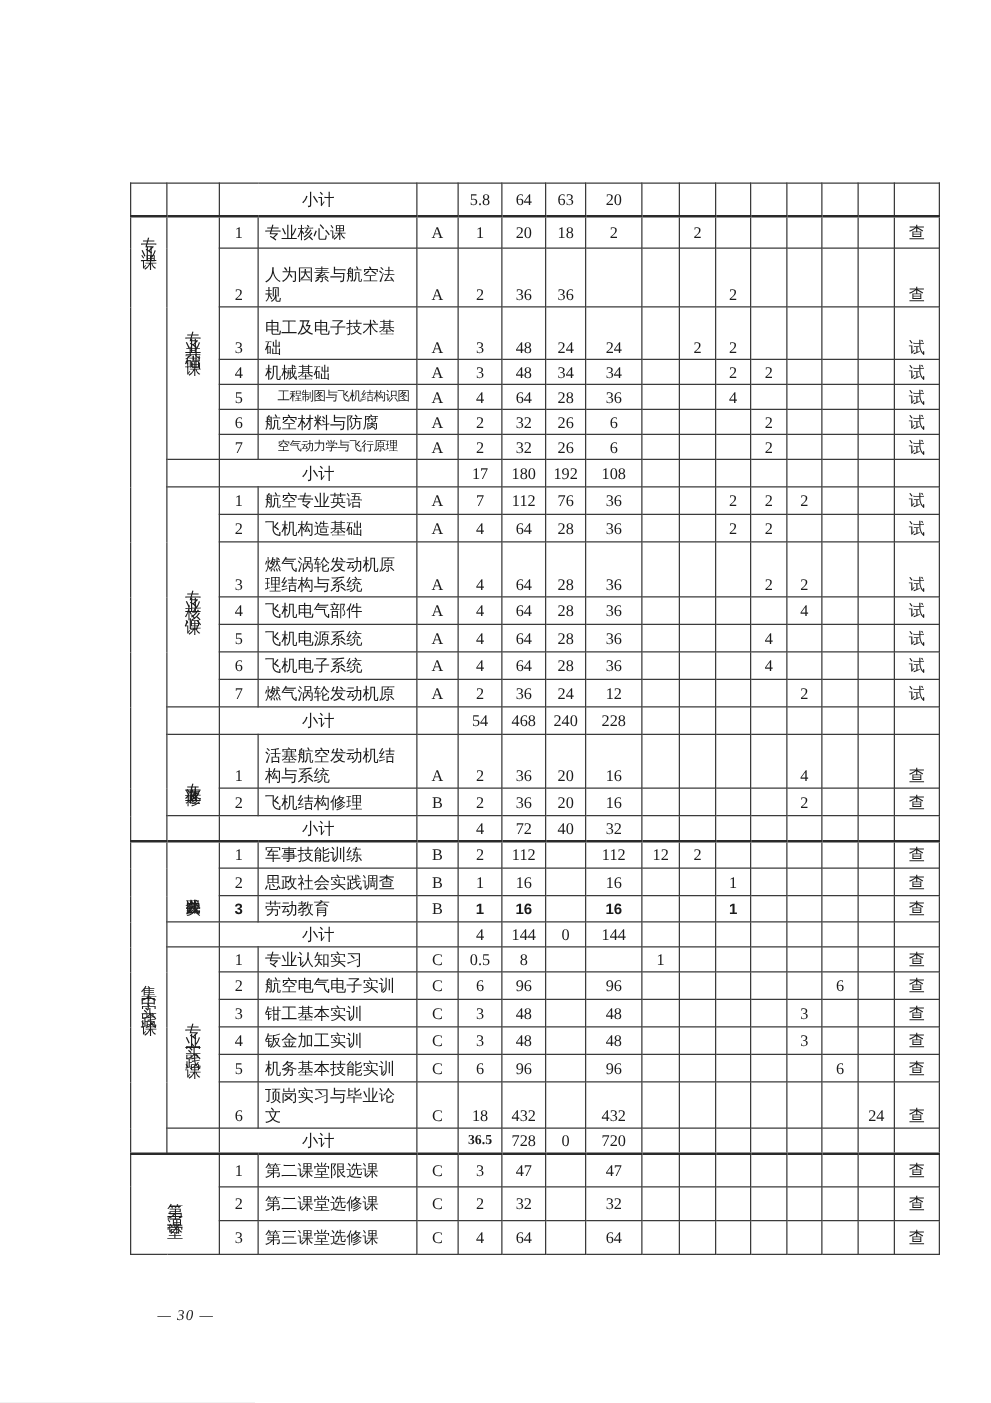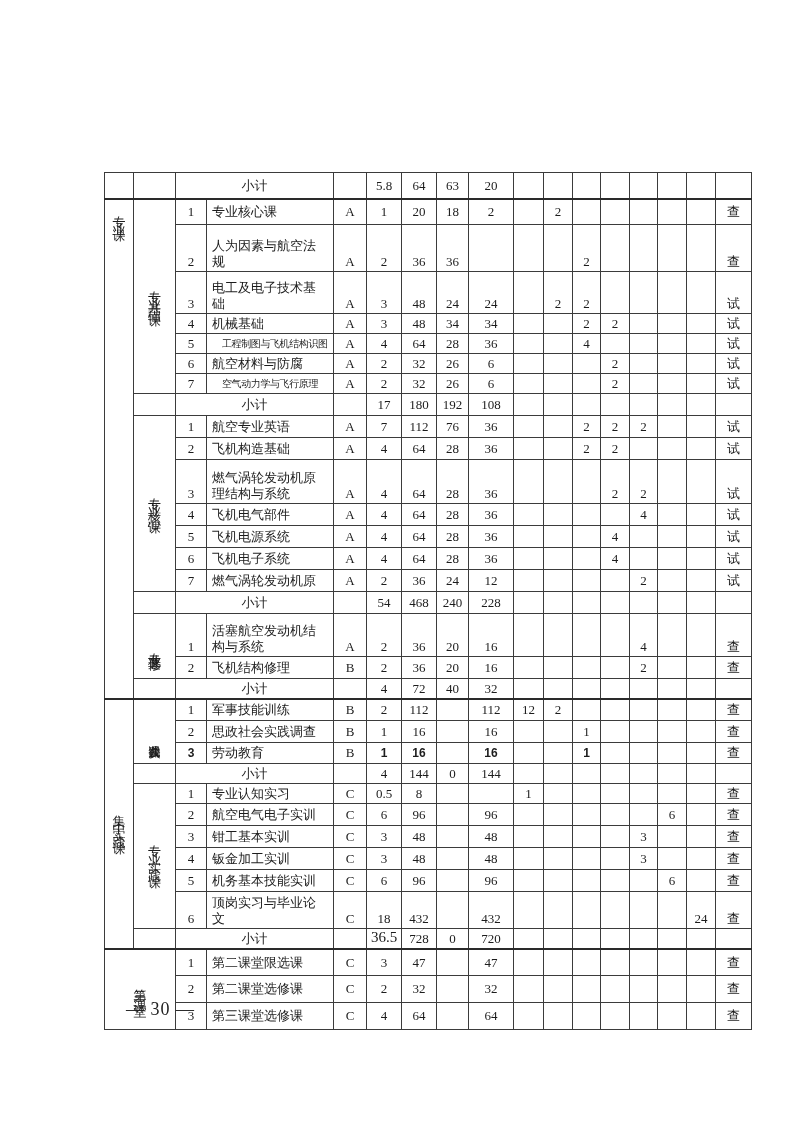--- a/index.html
+++ b/index.html
@@ -1,36 +1,36 @@
 <!DOCTYPE html>
 <html><head>
 <meta charset="utf-8">
 <style>
   html,body{margin:0;padding:0;background:#e8e8e8;}
   .page{position:relative;width:793px;height:1122px;background:#ffffff;margin:0 auto;
         font-family:"Liberation Serif","DejaVu Serif",serif;color:#1c1c1c;overflow:hidden;}
-  table.curr{position:absolute;left:104px;top:146px;width:647px;border-collapse:collapse;table-layout:fixed;margin-top:26px;}
+  table.curr{position:absolute;left:104px;top:146px;width:647px;border-collapse:collapse;table-layout:fixed;}
   td{border:1px solid #3b3b3b;padding:0;text-align:center;vertical-align:middle;
      font-size:13px;line-height:1.18;overflow:hidden;}
   td.name{text-align:left;padding-left:5px;white-space:pre-line;}
   td.sm{font-size:10px;letter-spacing:-0.4px;padding-left:15px;}
   td.vb{vertical-align:bottom;padding-bottom:2px;}
   td.bd{font-family:"Liberation Sans","DejaVu Sans",sans-serif;font-weight:700;font-size:12px;}
-  td.fs11{font-size:15px;}
+  td.fs11{font-size:11px;font-weight:bold;}
   tr.sect td{border-top:2px solid #2a2a2a;}
   .vert{writing-mode:vertical-rl;display:inline-block;font-size:13px;text-align:center;line-height:1;}
   td.cat-top{vertical-align:top;padding-top:5px;}
   .ls7{letter-spacing:7px;}
   .ls6{letter-spacing:6px;}
   .ls8{letter-spacing:8px;}
   .ls2{letter-spacing:2px;}
   .ls0{letter-spacing:0;font-size:12px;}
   .wrap2{height:76px;letter-spacing:4px;}
-  .footer{position:absolute;left:126px;top:999px;font-size:18px;
-          font-family:"Liberation Serif","DejaVu Serif",serif;color:#222;letter-spacing:1px;}
+  .footer{position:absolute;left:126px;top:1045px;font-size:12px;
+          font-family:"Liberation Serif","DejaVu Serif",serif;color:#222;letter-spacing:1px;font-style:italic;}
 </style>
 </head>
 <body>
 
 <div class="page">
   <table class="curr">
     <colgroup>
       <col style="width:29px">
         <col style="width:42px">
         <col style="width:31px">

